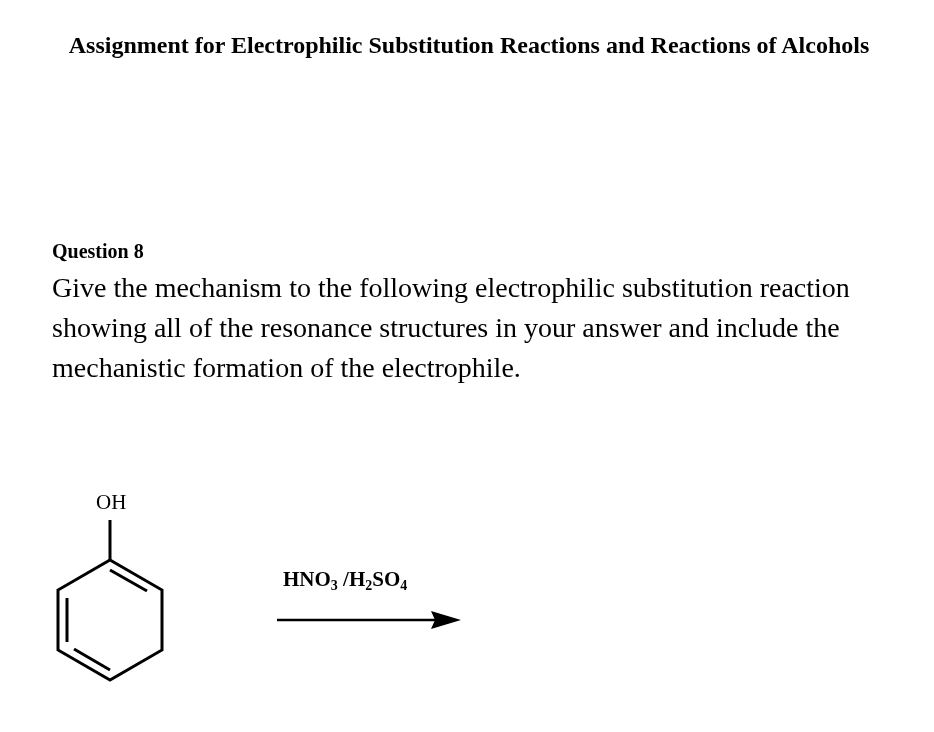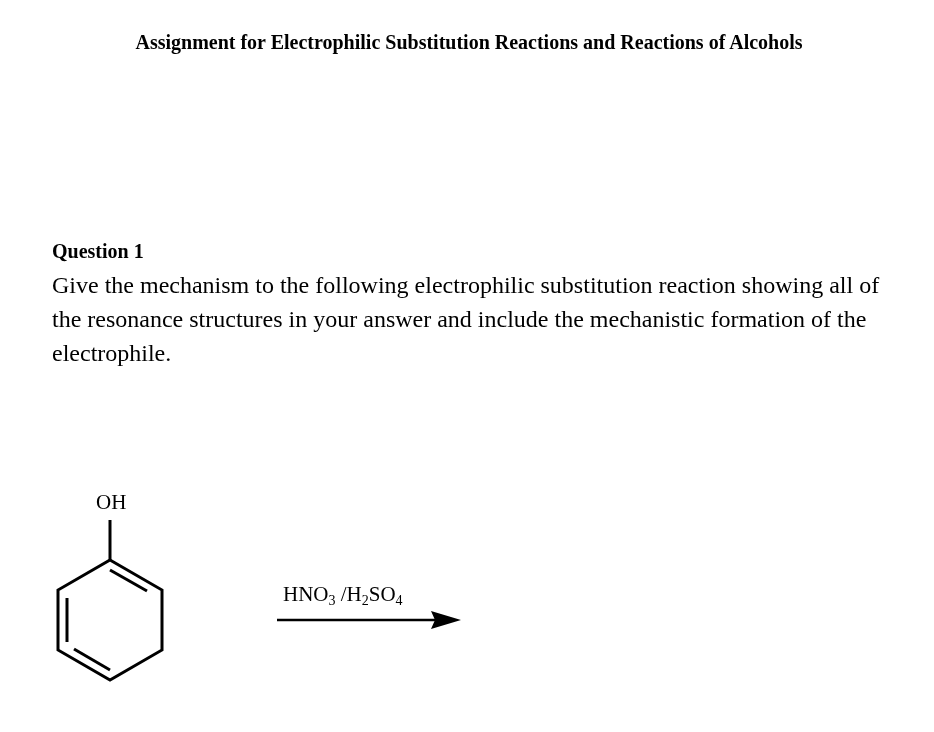--- a/index.html
+++ b/index.html
@@ -20,38 +20,38 @@
     width: 934px;
     height: 732px;
   }
   .doc-title {
     position: absolute;
     left: 60px;
     top: 30px;
     width: 818px;
     text-align: center;
     font-weight: bold;
-    font-size: 20px;
+    font-size: 24px;
     line-height: 1.28;
     font-family: "Liberation Serif", serif;
   }
   .question-heading {
     position: absolute;
     left: 52px;
     top: 240px;
     font-weight: bold;
     font-size: 20px;
     font-family: "Liberation Serif", serif;
   }
   .question-body {
     position: absolute;
     left: 52px;
     top: 268px;
     width: 836px;
-    font-size: 24px;
+    font-size: 28px;
     line-height: 1.42;
     font-family: "Liberation Serif", serif;
   }
   .scheme {
     position: absolute;
     left: 40px;
     top: 490px;
     width: 500px;
     height: 230px;
     text-align: right;
@@ -64,43 +64,44 @@
     font-family: "Liberation Serif", serif;
   }
   .structure {
     position: absolute;
     left: 0px;
     top: 22px;
   }
   .reagent {
     position: absolute;
     left: 243px;
-    top: 92px;
+    top: 77px;
     font-size: 21px;
     font-family: "Liberation Serif", serif;
     white-space: nowrap;
+    font-weight: bold;
   }
   .reagent sub {
     font-size: 14px;
     vertical-align: -0.28em;
   }
   .arrow {
     position: absolute;
     left: 235px;
     top: 118px;
   }
 </style>
 </head>
 <body>
 
 <div class="page">
 
   <div class="doc-title">Assignment for Electrophilic Substitution Reactions and Reactions of Alcohols</div>
 
-  <div class="question-heading">Question 1</div>
+  <div class="question-heading">Question 8</div>
 
   <div class="question-body">Give the mechanism to the following electrophilic substitution reaction showing all of the resonance structures in your answer and include the mechanistic formation of the electrophile.</div>
 
   <div class="scheme">
 
     <div class="oh-label">OH</div>
 
     <div class="structure">
       <svg width="140" height="205" viewBox="0 0 140 205" xmlns="http://www.w3.org/2000/svg">
 

